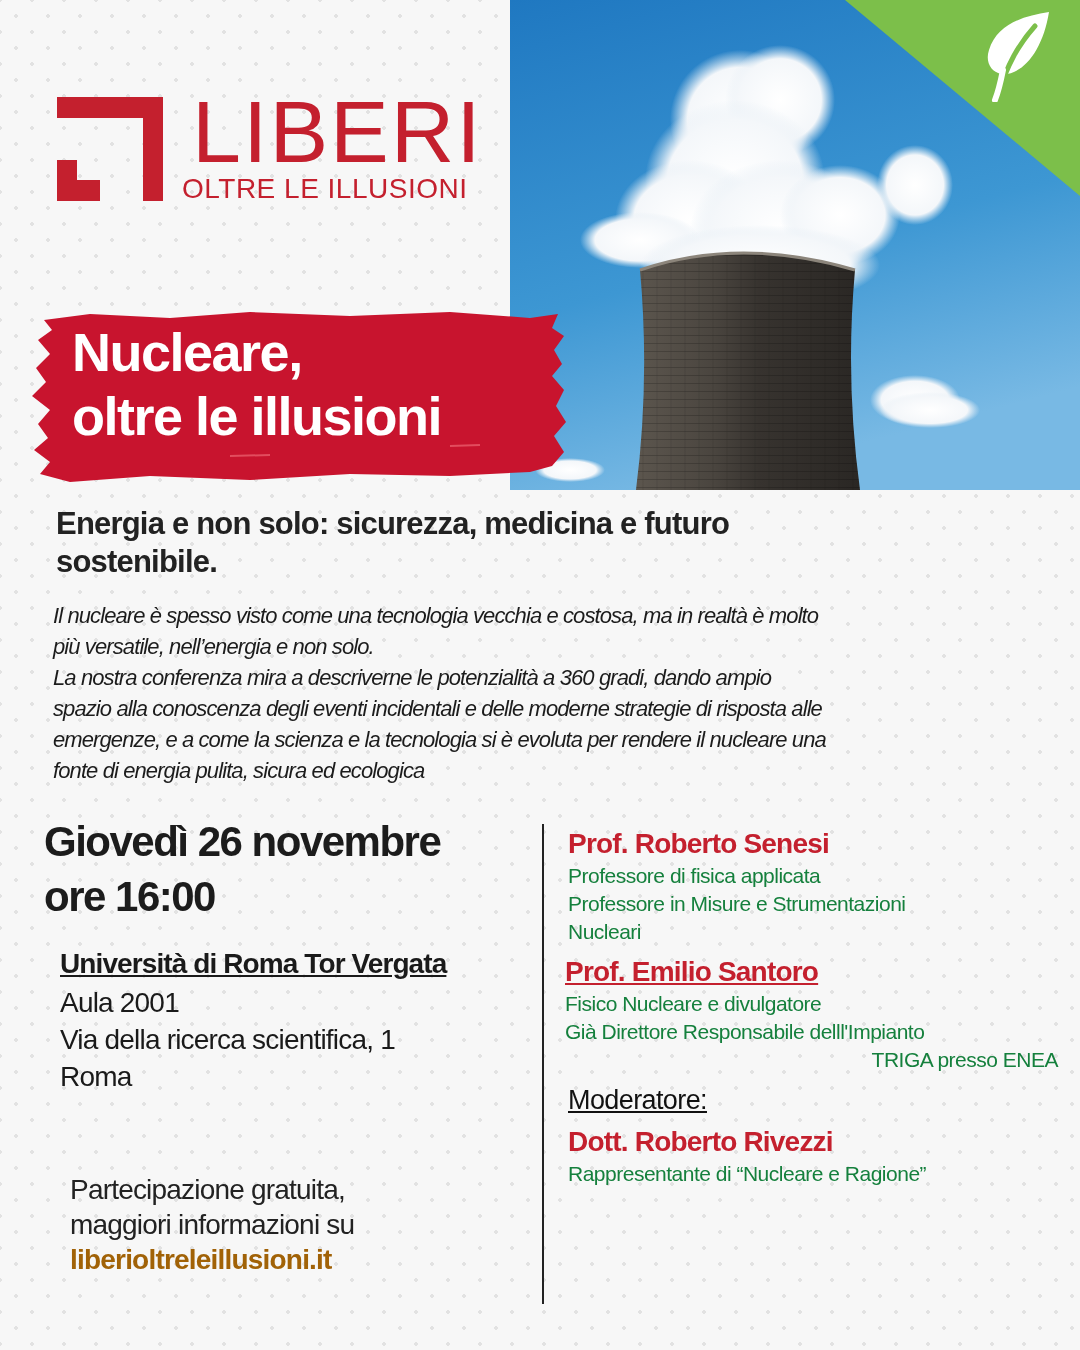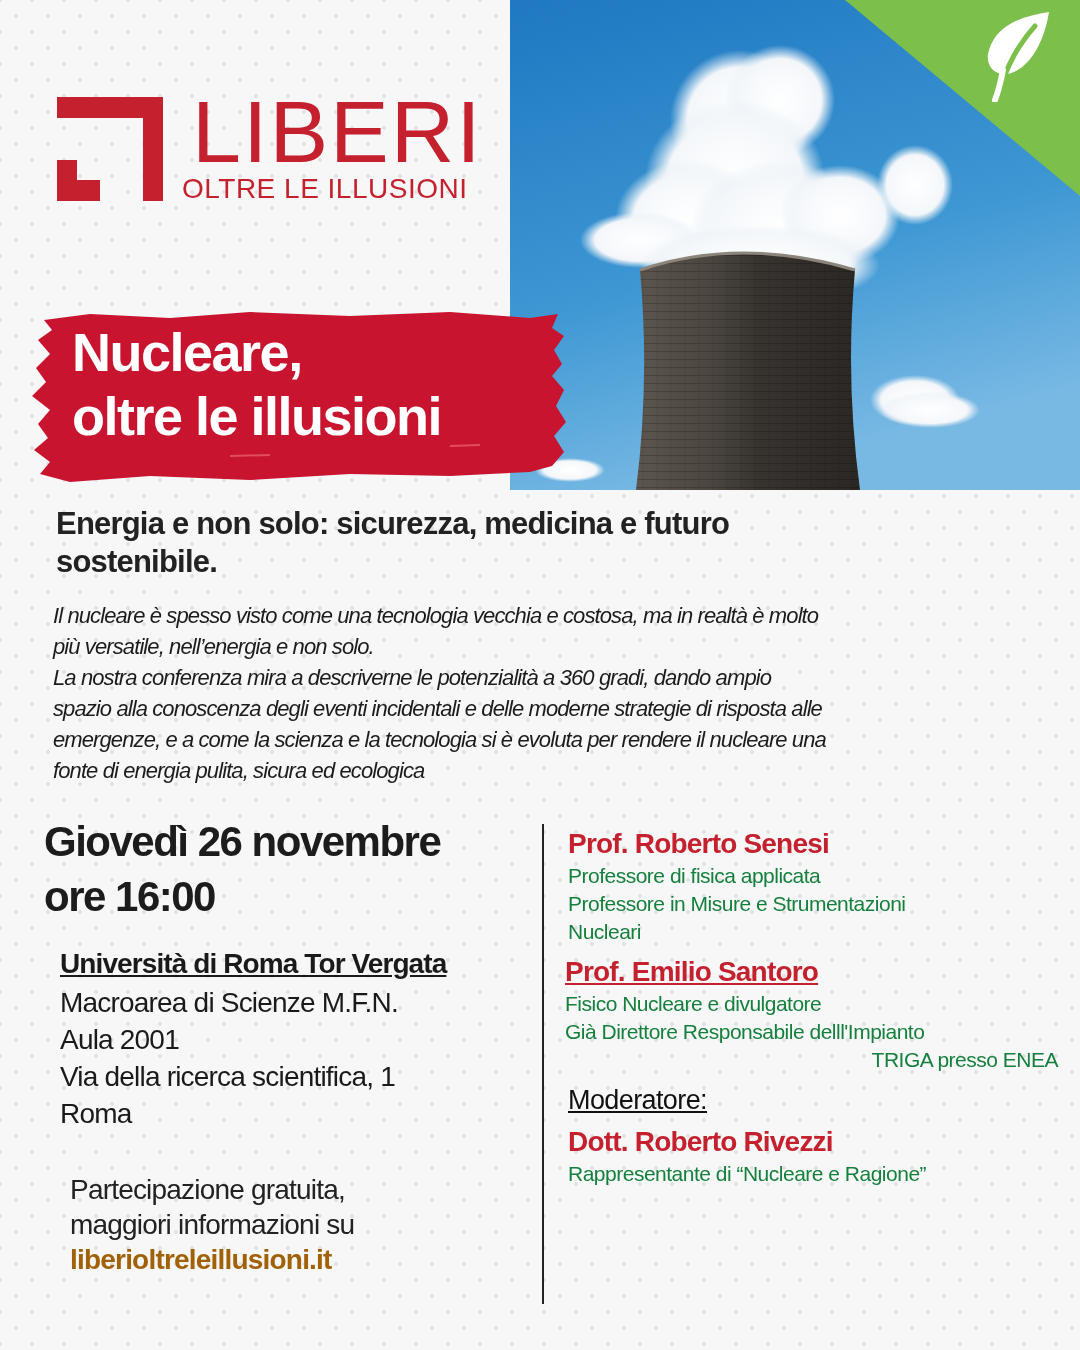--- a/index.html
+++ b/index.html
@@ -175,21 +175,20 @@
   <div>fonte di energia pulita, sicura ed ecologica</div>
 </div>
 
 <div class="abs date">
   <div>Giovedì 26 novembre</div>
   <div>ore 16:00</div>
 </div>
 
 <div class="abs venue">
   <span class="venue-name">Università di Roma Tor Vergata</span>
-  <span class="venue-line">Macroarea di Scienze M.F.N.</span>
   <span class="venue-line">Aula 2001</span>
   <span class="venue-line">Via della ricerca scientifica, 1</span>
   <span class="venue-line">Roma</span>
 </div>
 
 <div class="abs info">
   <span class="info-line">Partecipazione gratuita,</span>
   <span class="info-line">maggiori informazioni su</span>
   <a class="info-link">liberioltreleillusioni.it</a>
 </div>

